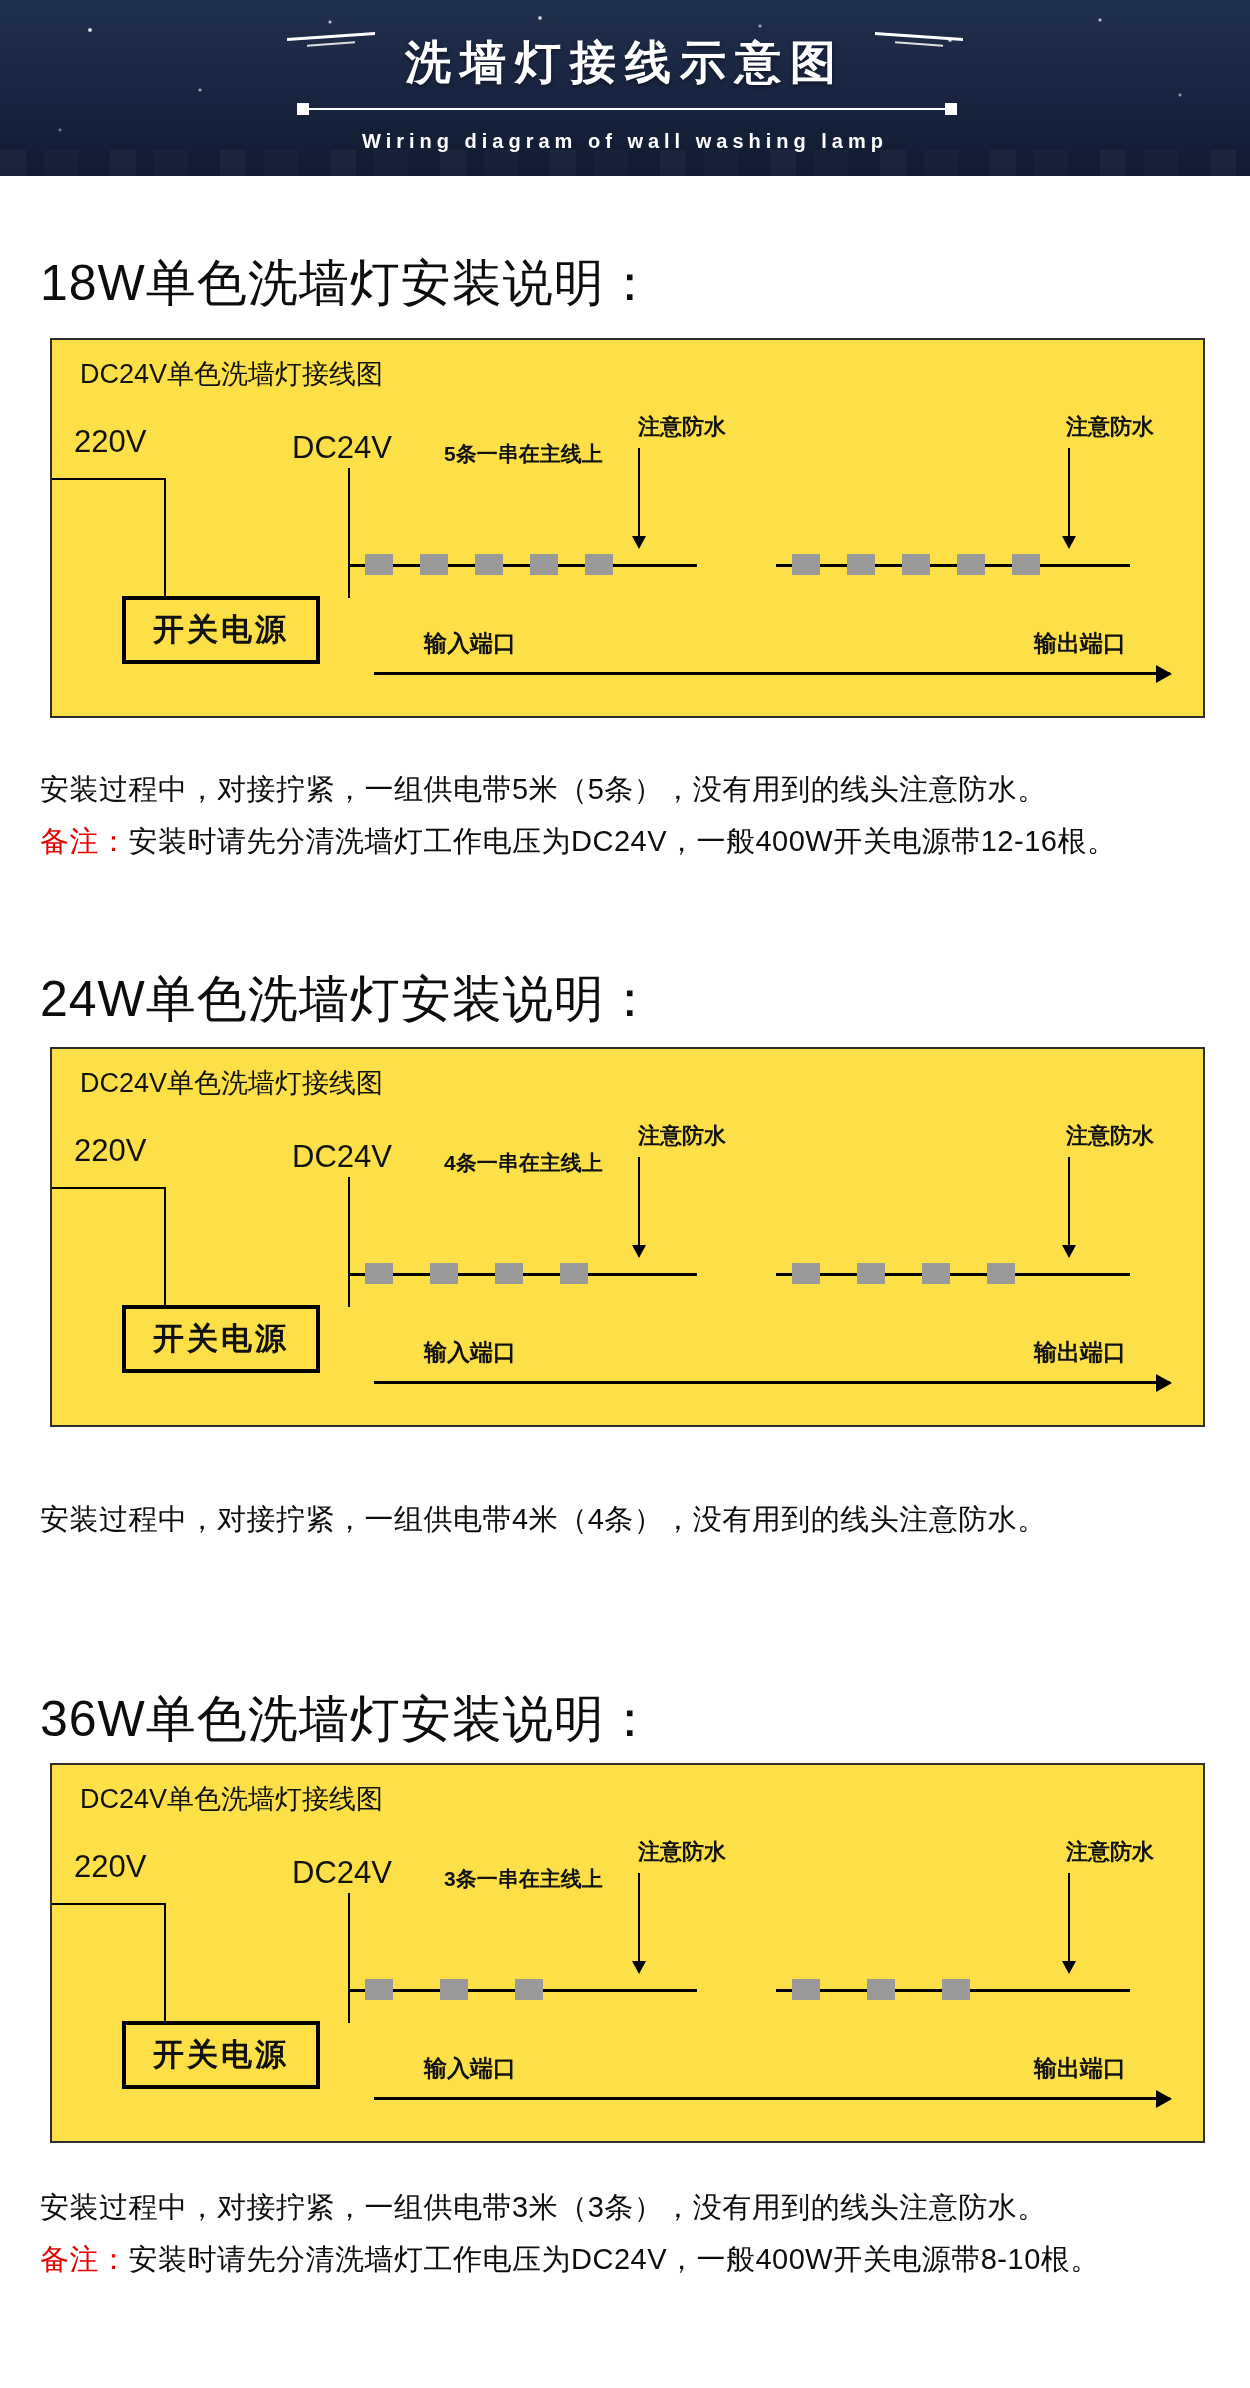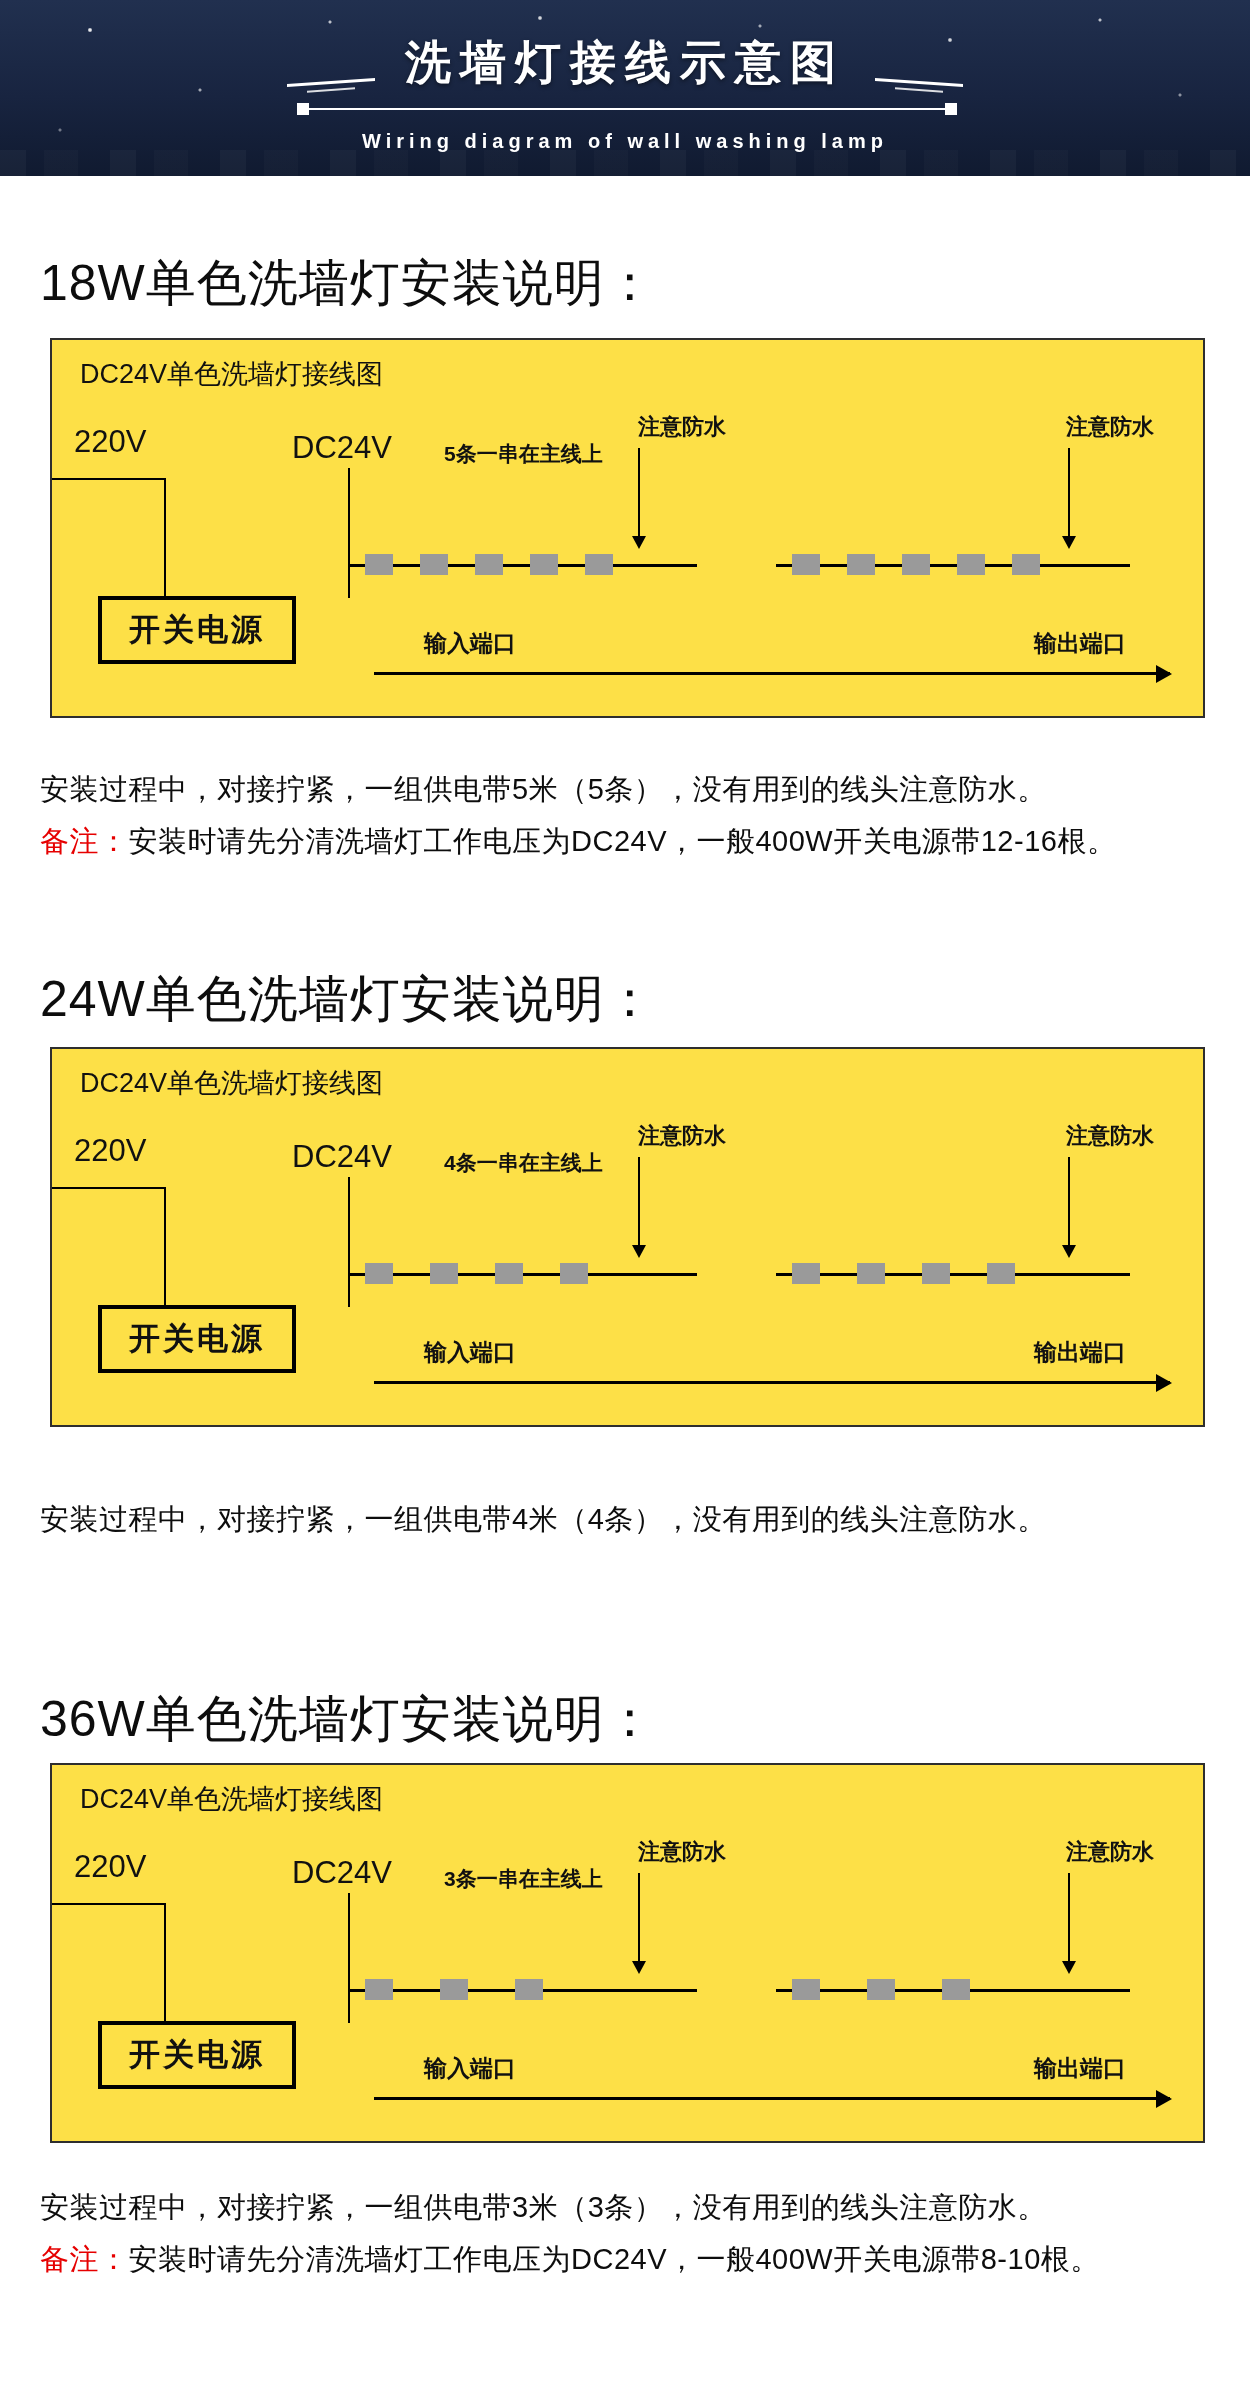--- a/index.html
+++ b/index.html
@@ -17,21 +17,21 @@
       radial-gradient(circle at 330px 22px, rgba(255,255,255,.7) 1px, transparent 2px),
       radial-gradient(circle at 540px 18px, rgba(255,255,255,.8) 1.2px, transparent 2.4px),
       radial-gradient(circle at 760px 26px, rgba(255,255,255,.6) 1px, transparent 2px),
       radial-gradient(circle at 950px 40px, rgba(255,255,255,.8) 1.2px, transparent 2.4px),
       radial-gradient(circle at 1100px 20px, rgba(255,255,255,.7) 1px, transparent 2px),
       radial-gradient(circle at 1180px 95px, rgba(255,255,255,.5) 1px, transparent 2px),
       radial-gradient(circle at 60px 130px, rgba(255,255,255,.4) 1px, transparent 2px);
   }
   .skyline { position:absolute; left:0; bottom:0; width:100%; height:26px; opacity:.35;
     background:repeating-linear-gradient(90deg, rgba(255,255,255,.10) 0 26px, transparent 26px 44px, rgba(255,255,255,.06) 44px 78px, transparent 78px 110px); }
-  .header-title-row { position:absolute; left:0; top:32px; width:100%; display:flex; justify-content:center; align-items:flex-end; gap:30px; }
+  .header-title-row { position:absolute; left:0; top:32px; width:100%; display:flex; justify-content:center; align-items:flex-start; gap:30px; }
   .title { color:#fff; font-size:46px; font-weight:bold; letter-spacing:9px; text-shadow:0 2px 4px rgba(0,0,0,.45); white-space:nowrap; }
   .deco { width:88px; height:16px; position:relative; }
   .deco::before { content:""; position:absolute; left:0; top:3px; width:88px; height:3px; background:#fff; transform:skewY(-4deg); }
   .deco::after  { content:""; position:absolute; left:20px; top:11px; width:48px; height:2px; background:rgba(255,255,255,.85); transform:skewY(-4deg); }
   .deco-right { transform:scaleX(-1); }
   .title-rule { position:absolute; left:303px; top:108px; width:648px; height:2px; background:#fff; }
   .rule-sq { position:absolute; top:-5px; width:12px; height:12px; background:#fff; }
   .rule-sq.left { left:-6px; } .rule-sq.right { right:-6px; }
   .subtitle { position:absolute; left:0; top:130px; width:100%; text-align:center; color:#fff;
               font-size:20px; font-weight:bold; letter-spacing:5px; }
@@ -41,21 +41,21 @@
   .para { position:absolute; left:40px; font-size:29px; color:#0d0d0d; letter-spacing:.5px; white-space:nowrap; }
   .red { color:#e60000; }
 
   
   .dg-box { position:absolute; left:50px; width:1155px; height:380px; border:2px solid #2e2e2e; background:#fde047; }
   .dg-title { position:absolute; left:28px; top:16px; font-size:27px; }
   .v220 { position:absolute; left:22px; top:84px; font-size:31px; }
   .dc24v { position:absolute; left:240px; top:90px; font-size:31px; }
   .series-note { position:absolute; left:392px; top:100px; font-size:21px; font-weight:bold; }
   .hline, .vline { position:absolute; background:#000; }
-  .power-box { position:absolute; left:46px; top:256px; width:198px; height:68px; border:4px solid #000;
+  .power-box { position:absolute; left:70px; top:256px; width:198px; height:68px; border:4px solid #000;
                display:flex; align-items:center; justify-content:center; font-size:31px; font-weight:bold; letter-spacing:3px; }
   .lamp-line { position:absolute; top:224px; height:3px; background:#000; }
   .lamp { position:absolute; top:-10px; width:28px; height:21px; background:#9a9a9a; }
   .wp-label { position:absolute; top:72px; font-size:22px; font-weight:bold; transform:translateX(-50%); white-space:nowrap; }
   .down-arrow { position:absolute; top:108px; width:2px; height:88px; background:#000; }
   .down-arrow::after { content:""; position:absolute; left:-6px; top:100%; border-left:7px solid transparent; border-right:7px solid transparent; border-top:13px solid #000; }
   .port-label { position:absolute; top:288px; font-size:23px; font-weight:bold; }
   .flow-arrow { position:absolute; left:322px; top:332px; width:796px; height:3px; background:#000; }
   .flow-arrow::after { content:""; position:absolute; right:-2px; top:50%; transform:translateY(-50%);
                        border-top:9px solid transparent; border-bottom:9px solid transparent; border-left:16px solid #000; }

